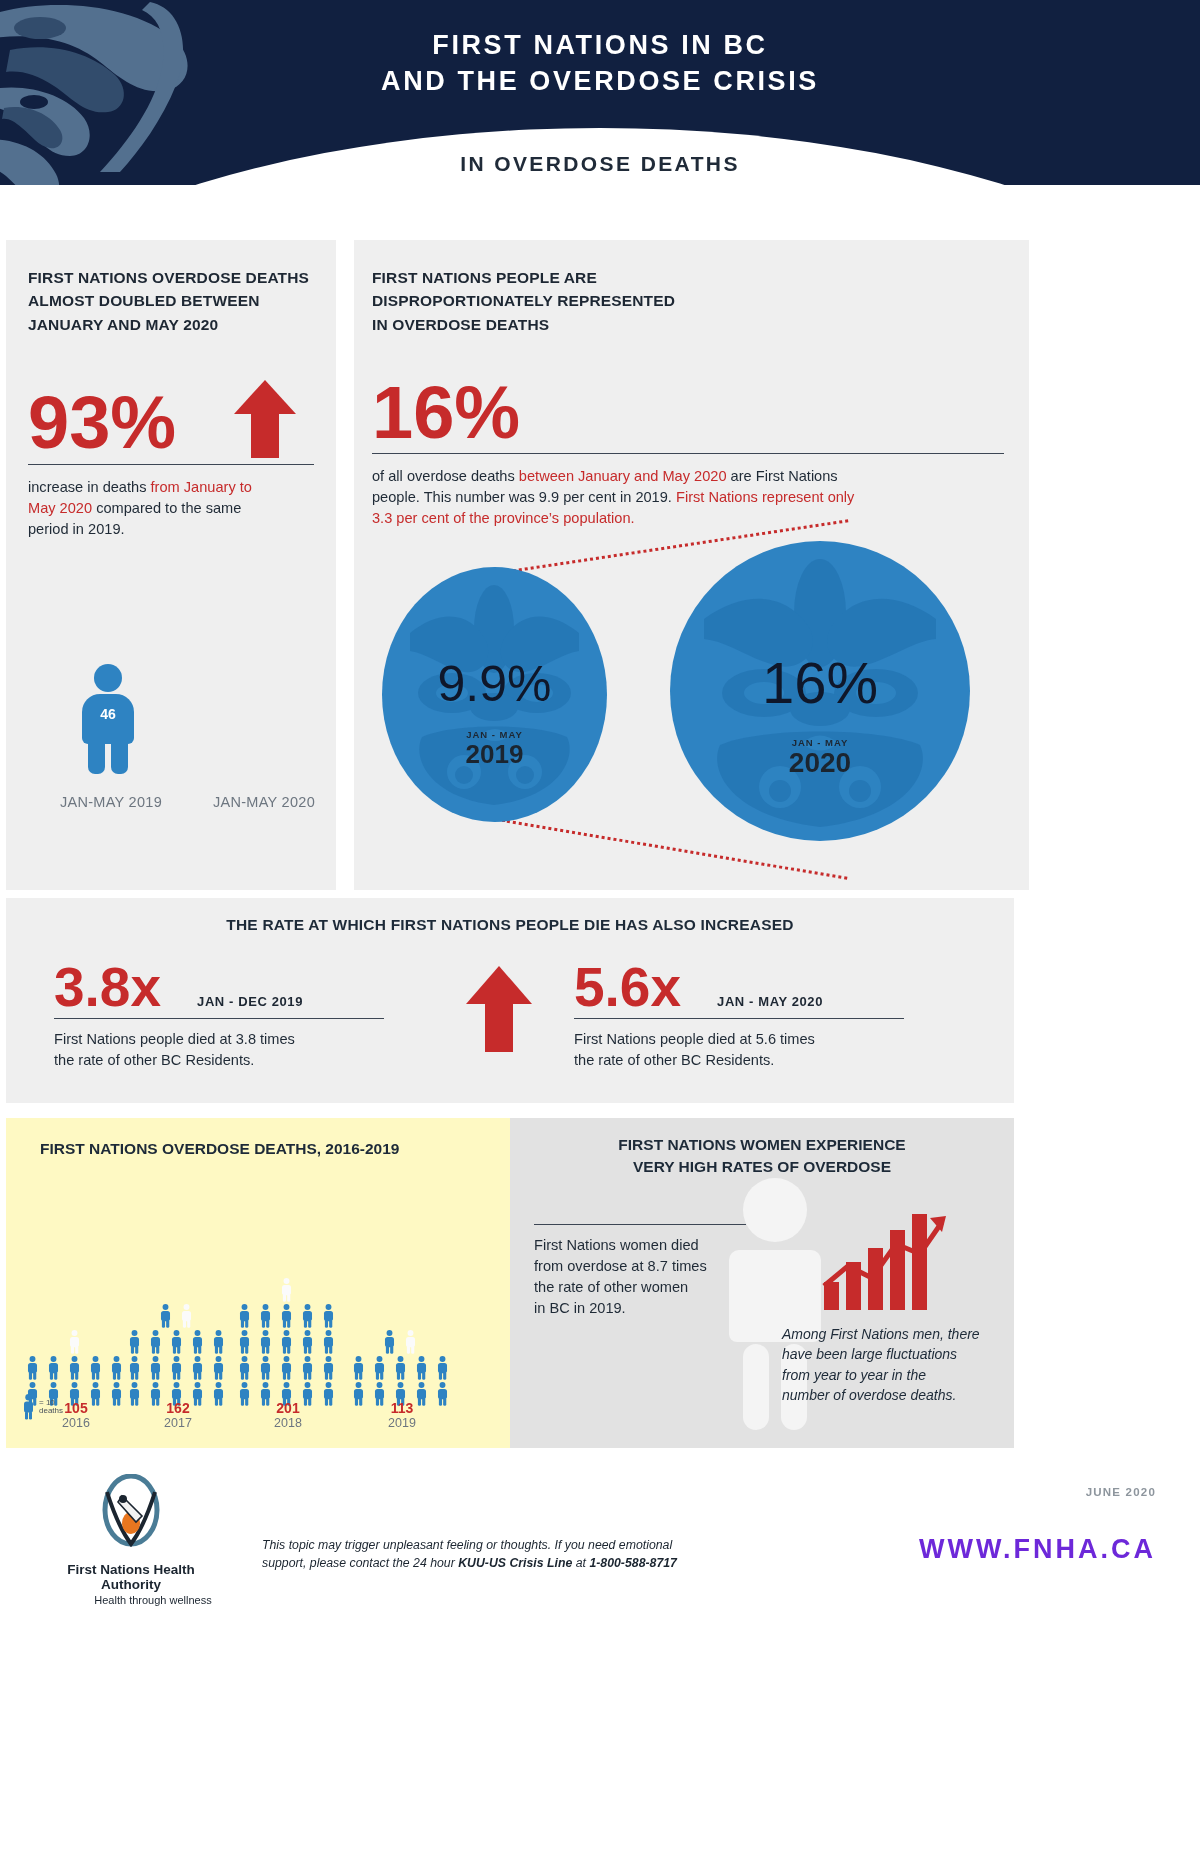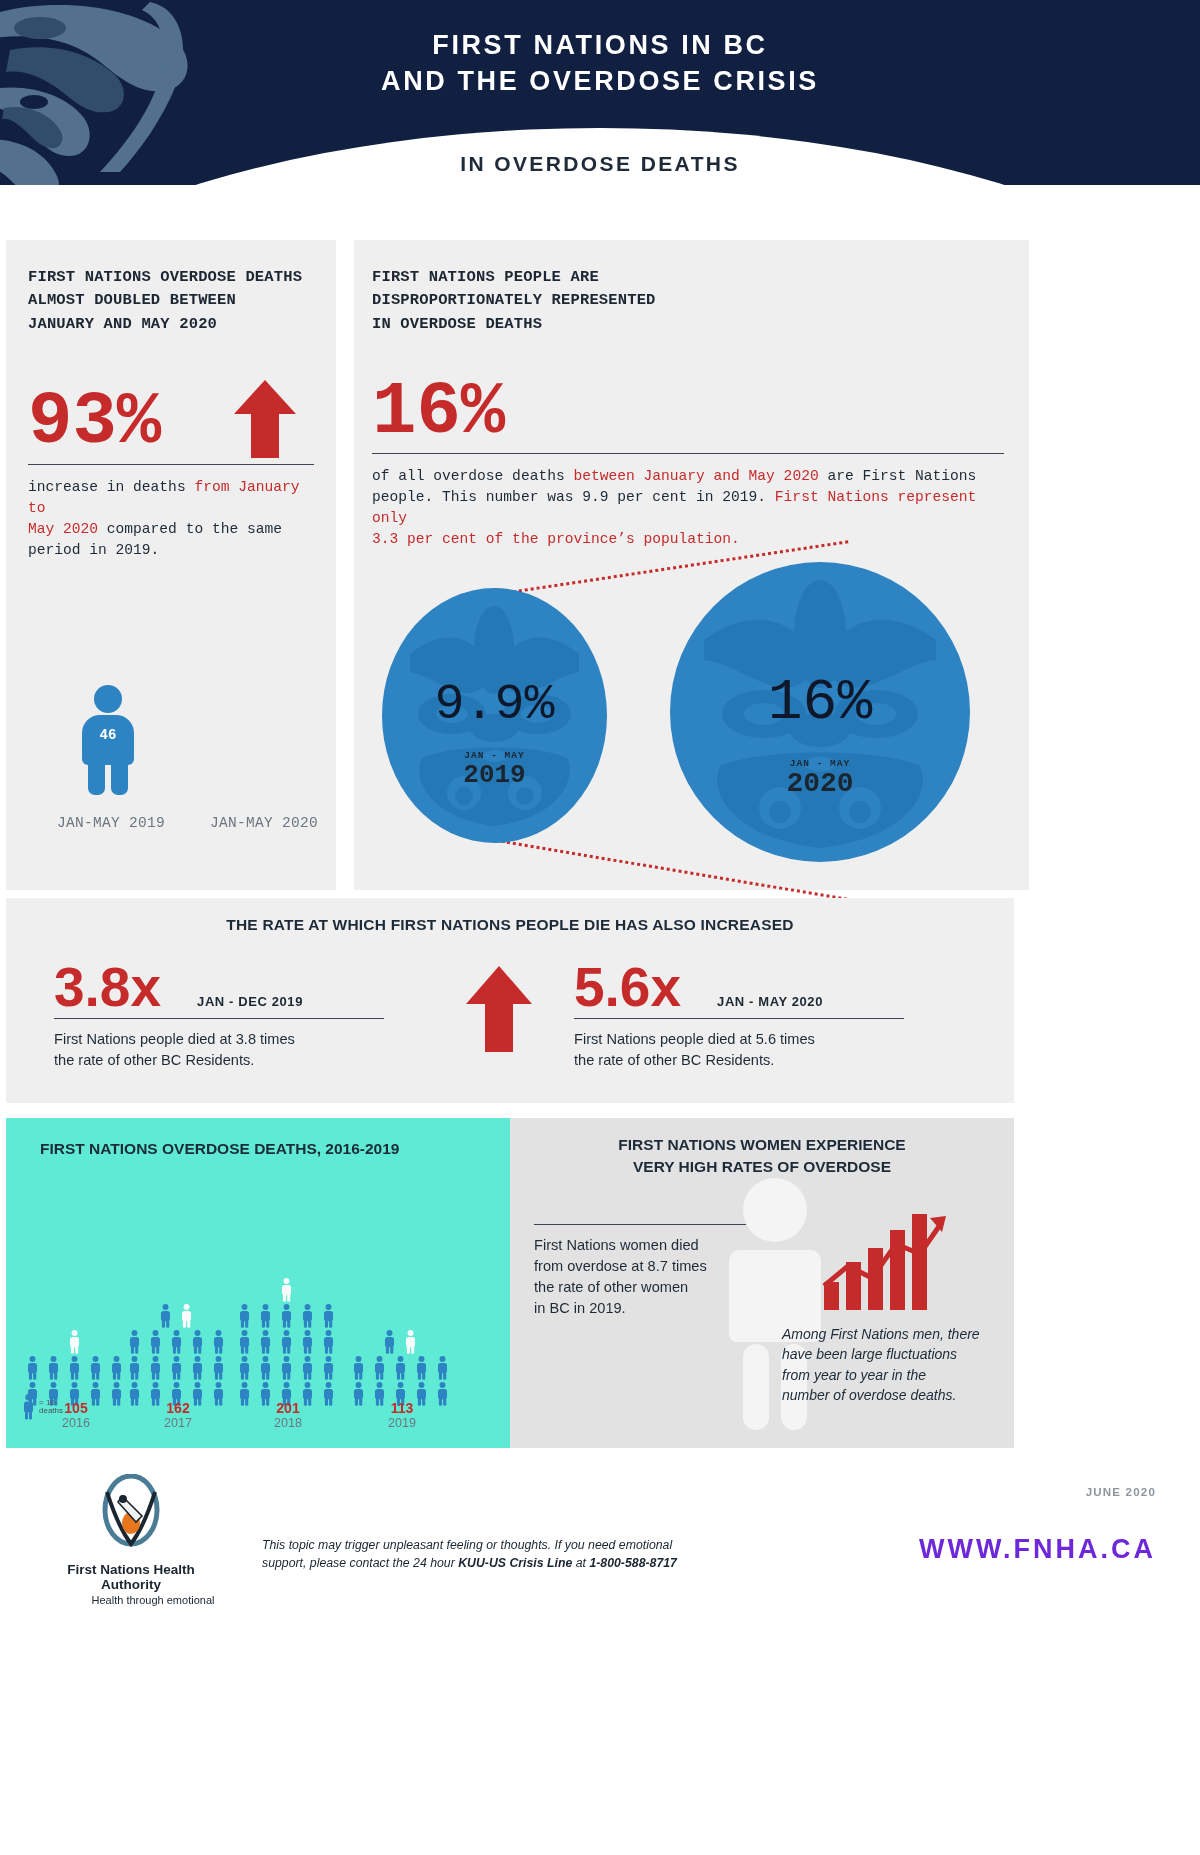--- a/index.html
+++ b/index.html
@@ -57,21 +57,21 @@
     color: #1d2733; letter-spacing: .15px;
   }
   .bignum {
     color: #c62b2b; font-weight: bold; line-height: .94;
   }
   .rule { border-bottom: 1.4px solid #3c4654; }
   .body-txt { font-size: 14.6px; line-height: 1.44; color:#1f2a36; }
   .red { color: #c62b2b; }
 
   
-  #sec1 { position:absolute; left:0; top:240px; width:1108px; height:650px;font-family:Liberation Mono, monospace; }
+  #sec1 { position:absolute; left:0; top:240px; width:1108px; height:650px; }
   .p-left { width: 330px; height: 650px; padding: 26px 22px 0 22px; }
   .p-right { width: 675px; height: 650px; padding: 26px 22px 0 18px; margin-left: 9px;}
 
   .num93 { font-size: 74px; }
   .arrow-red {
     position: relative; width: 62px; height: 78px;
   }
   .arrow-red .shaft { position:absolute; left: 17px; top: 30px; width: 28px; height: 48px; background:#c62b2b; }
   .arrow-red .head {
     position:absolute; left:0; top:0; width:0; height:0;
@@ -292,21 +292,21 @@
         </div>
         <div class="rule" style="margin-top:4px;width:330px;"></div>
         <div class="body-txt" style="margin-top:10px;">
           <span>First Nations people died at 5.6 times</span><br>
           <span>the rate of other BC Residents.</span>
         </div>
       </div>
     </div>
   </div>
 
-  <div id="sec3" style="background:#5eead4;width:578px;">
+  <div id="sec3" style="background:#fef9c3;width:578px;">
     <div style="padding:22px 0 0 34px;font-size:15.5px;font-weight:bold;">FIRST NATIONS OVERDOSE DEATHS, 2016-2019</div>
     <div id="picto" class="pictochart" style="position:relative;height:230px;margin-top:10px;">
         <svg width="17" height="24" viewBox="0 0 13 26" class="pg" style="left: 17.5px; top: 214px;">
           <circle cx="6.5" cy="3.2" r="3.2" fill="#2e83c2"></circle>
           <rect x="1.6" y="7.6" width="9.8" height="11" rx="2.8" fill="#2e83c2"></rect>
           <rect x="2.6" y="17.4" width="3.4" height="8.4" rx="1.5" fill="#2e83c2"></rect>
           <rect x="7.2" y="17.4" width="3.4" height="8.4" rx="1.5" fill="#2e83c2"></rect>
         </svg>
         <svg width="17" height="24" viewBox="0 0 13 26" class="pg" style="left: 38.5px; top: 214px;">
           <circle cx="6.5" cy="3.2" r="3.2" fill="#2e83c2"></circle>
@@ -747,21 +747,21 @@
   <div class="footer">
     <div style="position:absolute;left:36px;top:12px;text-align:center;width:190px;">
       <svg width="78" height="78" viewBox="0 0 78 78">
         <ellipse cx="39" cy="36" rx="26" ry="34" fill="none" stroke="#4a7c96" stroke-width="5"></ellipse>
         <path d="M15 18 C22 40 30 58 39 70 C48 58 56 40 63 18" fill="none" stroke="#1b2530" stroke-width="4"></path>
         <ellipse cx="39" cy="49" rx="9" ry="11" fill="#e8761f"></ellipse>
         <path d="M30 22 L50 42 L44 48 L26 28 Z" fill="#f2f2f2" stroke="#1b2530" stroke-width="1.6"></path>
         <circle cx="31" cy="25" r="4" fill="#1b2530"></circle>
       </svg>
       <div class="fnha-name" style="margin-top:6px;">First Nations Health Authority</div>
-      <div class="fnha-sub" style="margin-top:2px;margin-left:44px;">Health through emotional</div>
+      <div class="fnha-sub" style="margin-top:2px;margin-left:44px;">Health through wellness</div>
     </div>
 
     <div class="disclaimer" style="position:absolute;left:262px;top:74px;width:420px;">
       <span>This topic may trigger unpleasant feeling or thoughts. If you need emotional</span><br>
       <span>support, please contact the 24 hour </span><span style="font-weight:bold;">KUU-US Crisis Line</span><span> at </span><span style="font-weight:bold;">1-800-588-8717</span>
     </div>
 
     <div class="date" style="position:absolute;right:44px;top:24px;">JUNE 2020</div>
     <div class="url" style="position:absolute;right:44px;top:72px;">WWW.FNHA.CA</div>
   </div>

